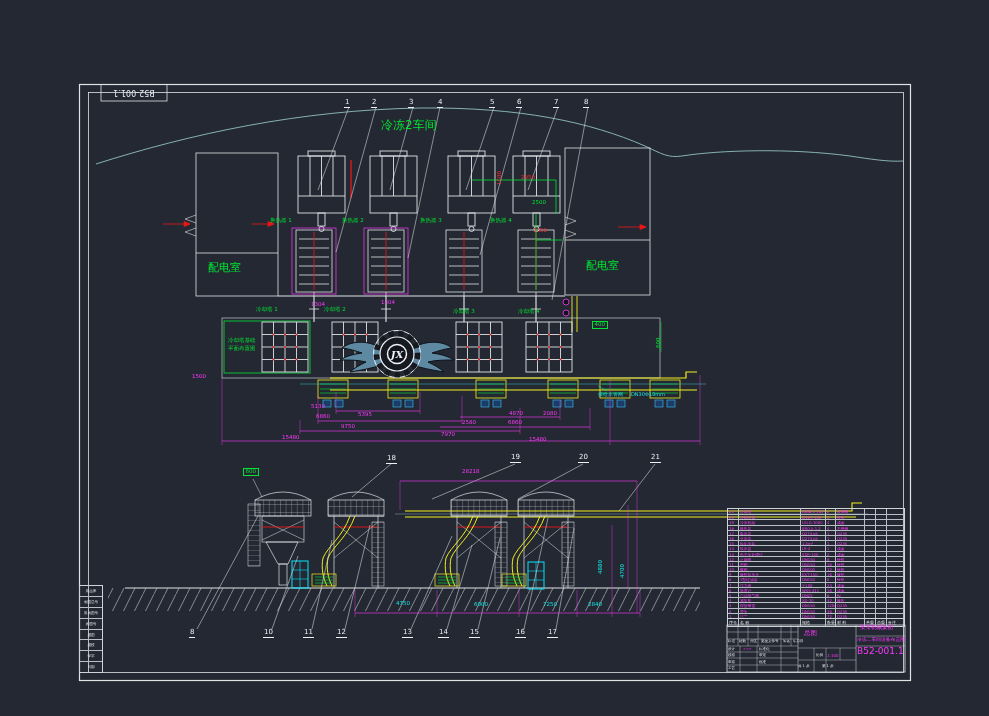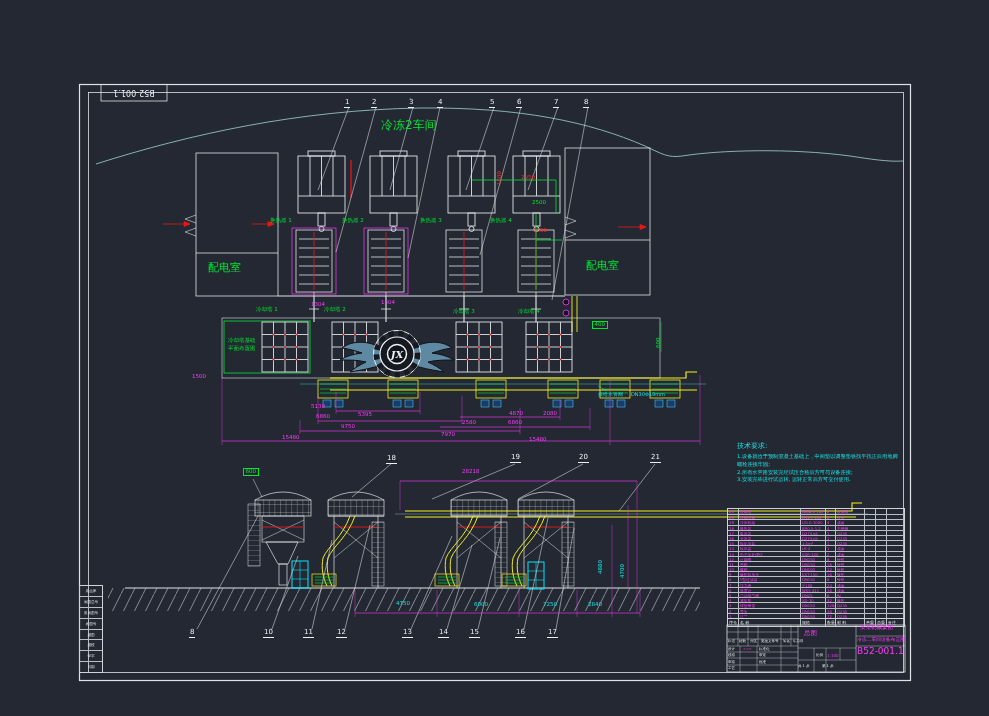--- a/index.html
+++ b/index.html
@@ -314,27 +314,20 @@
       <path d="M45,32 C30,22 12,22 2,30 C10,31 16,33 22,35 C14,36 6,38 0,42 C10,42 18,42 26,44 C20,47 14,50 10,54 C22,52 34,50 44,46 Z" fill="#5d89a3" stroke="#0f1318" stroke-width="1"></path>
       <path d="M69,32 C84,22 102,22 112,30 C104,31 98,33 92,35 C100,36 108,38 114,42 C104,42 96,42 88,44 C94,47 100,50 104,54 C92,52 80,50 70,46 Z" fill="#5d89a3" stroke="#0f1318" stroke-width="1"></path>
       <circle cx="57" cy="36" r="23.5" fill="none" stroke="#eef1f4" stroke-width="1"></circle>
       <circle cx="57" cy="36" r="20" fill="none" stroke="#161a20" stroke-width="7" stroke-dasharray="5,4.5"></circle>
       <circle cx="57" cy="36" r="17" fill="#161a20" stroke="#eef1f4" stroke-width="1.2"></circle>
       <circle cx="57" cy="36" r="9.5" fill="#10141a" stroke="#eef1f4" stroke-width="1.5"></circle>
       <text x="57" y="40" text-anchor="middle" font-family="DejaVu Serif, serif" font-style="italic" font-weight="bold" font-size="10" fill="#eef1f4">JX</text>
     </svg>
   </div>
 
-  <div id="notes">
-    <div class="nt">技术要求:</div>
-    <div class="nl">1.设备就位于预制混凝土基础上，中间垫以调整垫铁找平找正后用地脚</div>
-      <div class="nl">   螺栓连接牢固;</div>
-      <div class="nl">2.所有水管路安装完经试压合格后方可与设备连接;</div>
-      <div class="nl">3.安装完毕进行试运转, 运转正常后方可交付使用.</div>
-  </div>
 
   <div id="bom">
     <div class="bom-row">
         <span class="bom-cell w-no">21</span>
         <span class="bom-cell w-name">冷却塔</span>
         <span class="bom-cell w-spec">DBNL3-100</span>
         <span class="bom-cell w-qty">2</span>
         <span class="bom-cell w-mat">玻璃钢</span>
         <span class="bom-cell w-a"></span>
         <span class="bom-cell w-b"></span>

